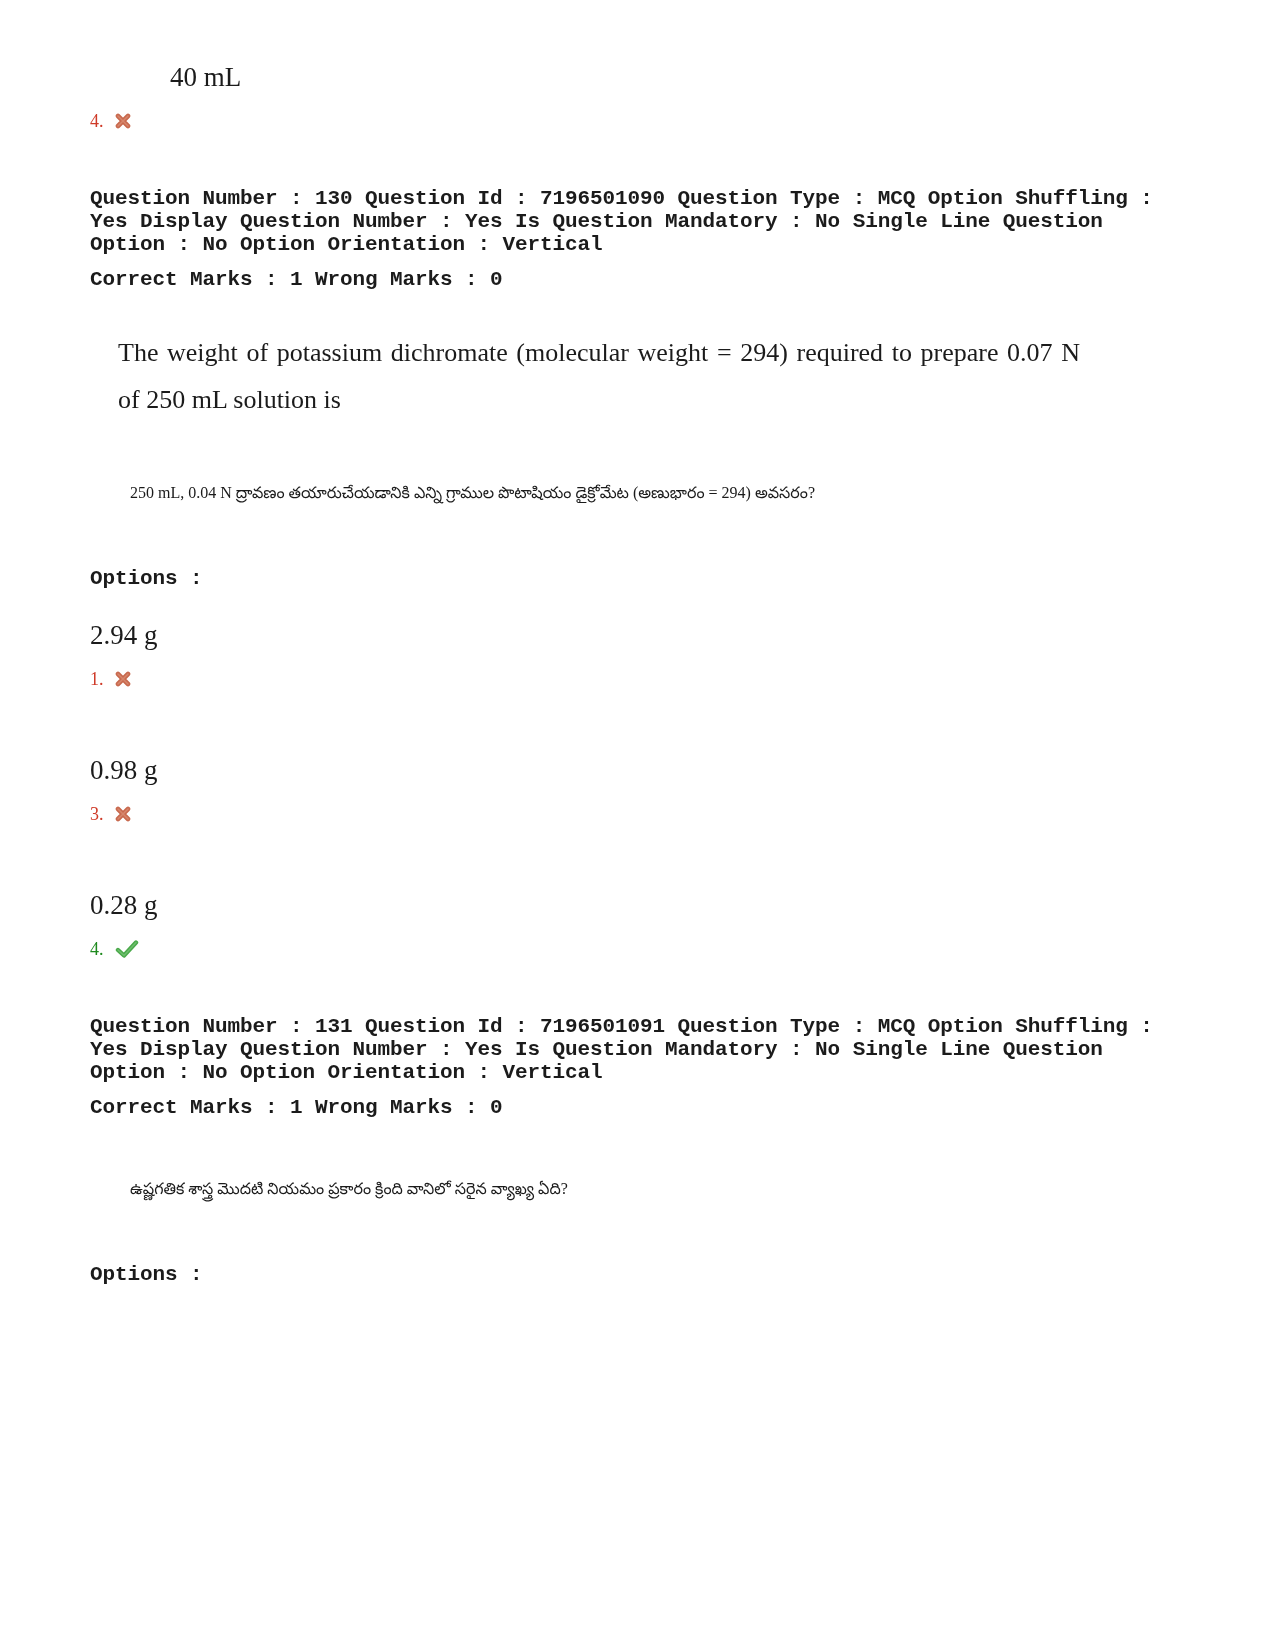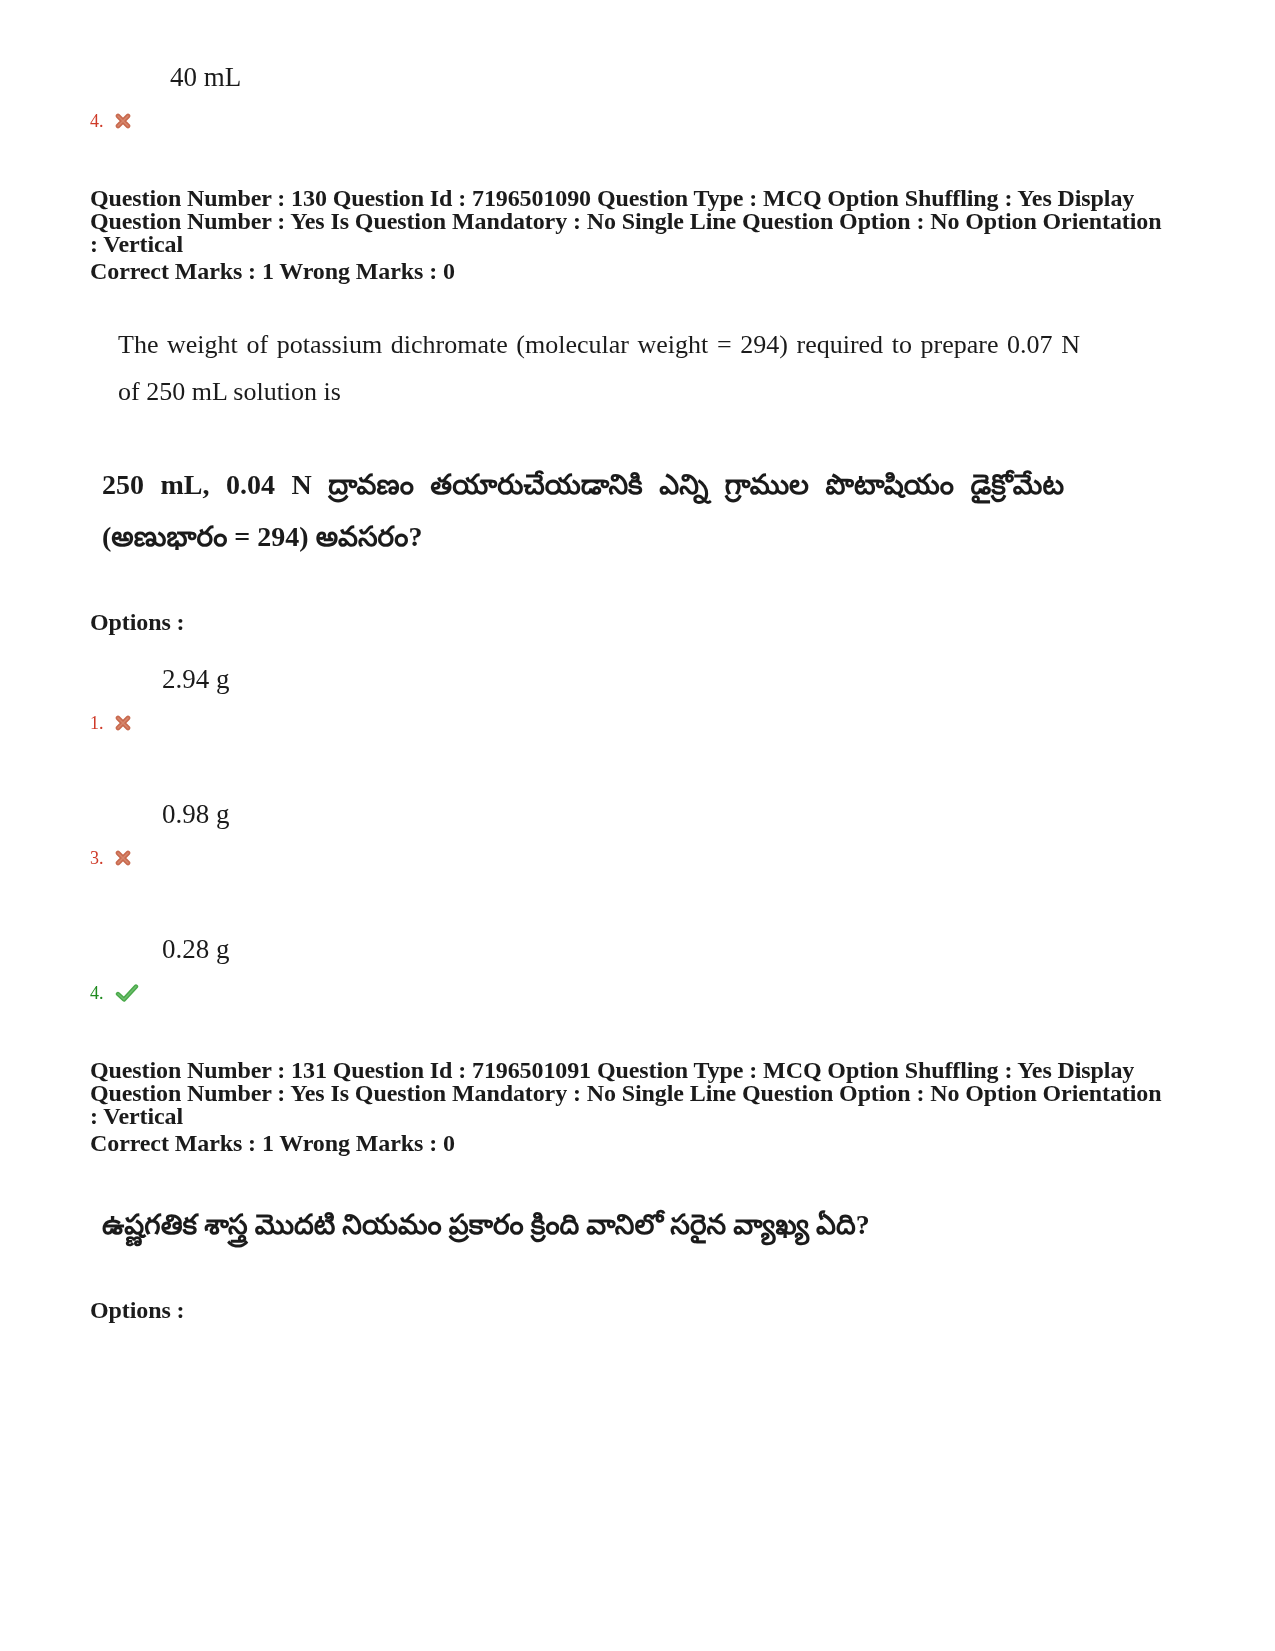--- a/index.html
+++ b/index.html
@@ -21,21 +21,20 @@
     padding: 60px 90px 90px 90px;
   }
 
   
   .carryover .opt-value { margin-left: 80px; }
 
   
   .opt-value {
     font-size: 27px;
     line-height: 34px;
-    margin-left: 72px;
     white-space: pre;
   }
   .marker-row {
     display: flex;
     align-items: center;
     gap: 11px;
     margin-top: 15px;
     min-height: 24px;
   }
   .marker-num {
@@ -43,43 +42,43 @@
     line-height: 22px;
   }
   .marker-num.wrong   { color: #cf3a28; }
   .marker-num.correct { color: #1e8a1e; }
   .icon-box { display: inline-flex; align-items: center; }
 
   
   .question { margin-top: 54px; }
   .q-meta, .q-marks, .options-label {
     font-weight: bold;
-    font-size: 24px;
+    font-size: 21px;
     line-height: 23px;
     margin: 0;
     max-width: 1090px;
     letter-spacing: -0.1px;
+    font-family: Liberation Mono, monospace;
   }
-  .q-marks { margin-top: 4px; }
+  .q-marks { margin-top: 12px; }
 
   
   .q-en {
     font-size: 26px;
     line-height: 47px;
     margin: 38px 0 0 28px;
     max-width: 962px;
     text-align: justify;
   }
   .q-te {
-    font-size: 28px;
+    font-size: 16px;
     line-height: 52px;
-    margin: 44px 0 0 12px;
+    margin: 44px 0 0 40px;
     max-width: 962px;
     text-align: justify;
-    font-weight: bold;
   }
   .options-label { margin-top: 48px; }
 
   .option { margin-top: 62px; }
   .option.first { margin-top: 28px; }
 
   svg { display: block; }
 </style>
 </head>
 <body>

